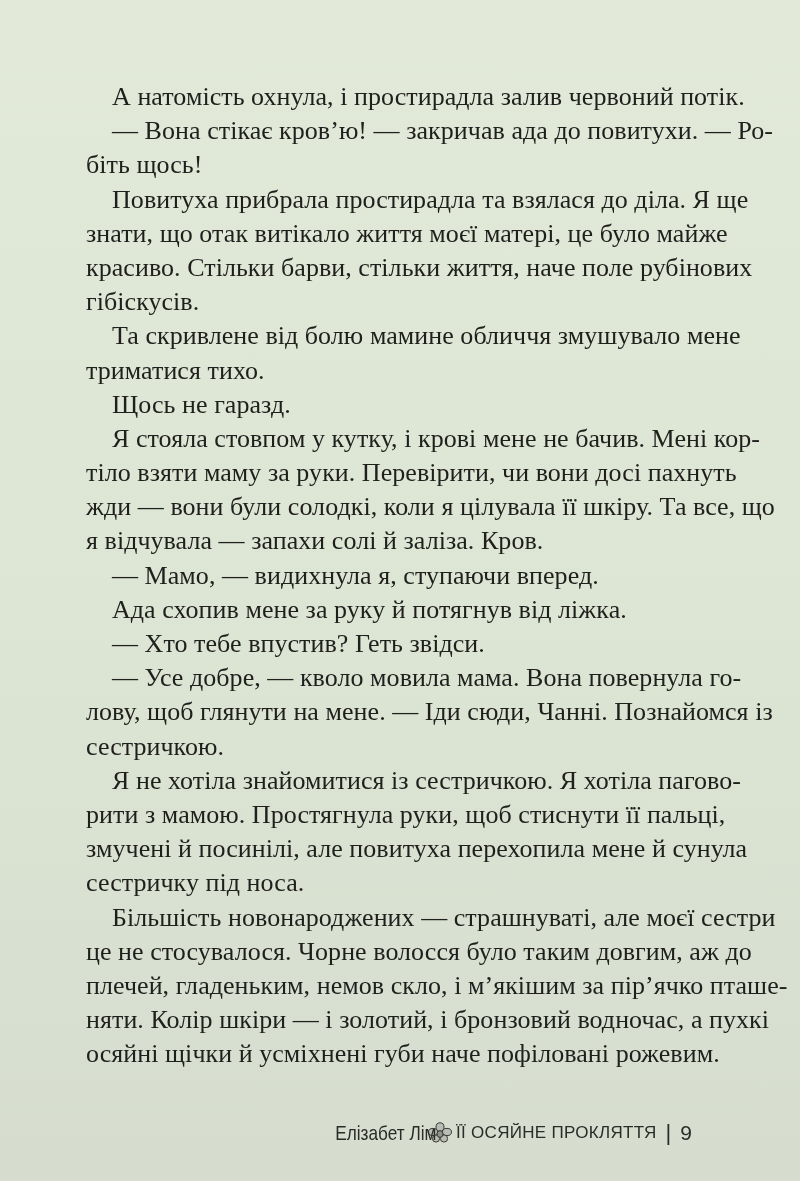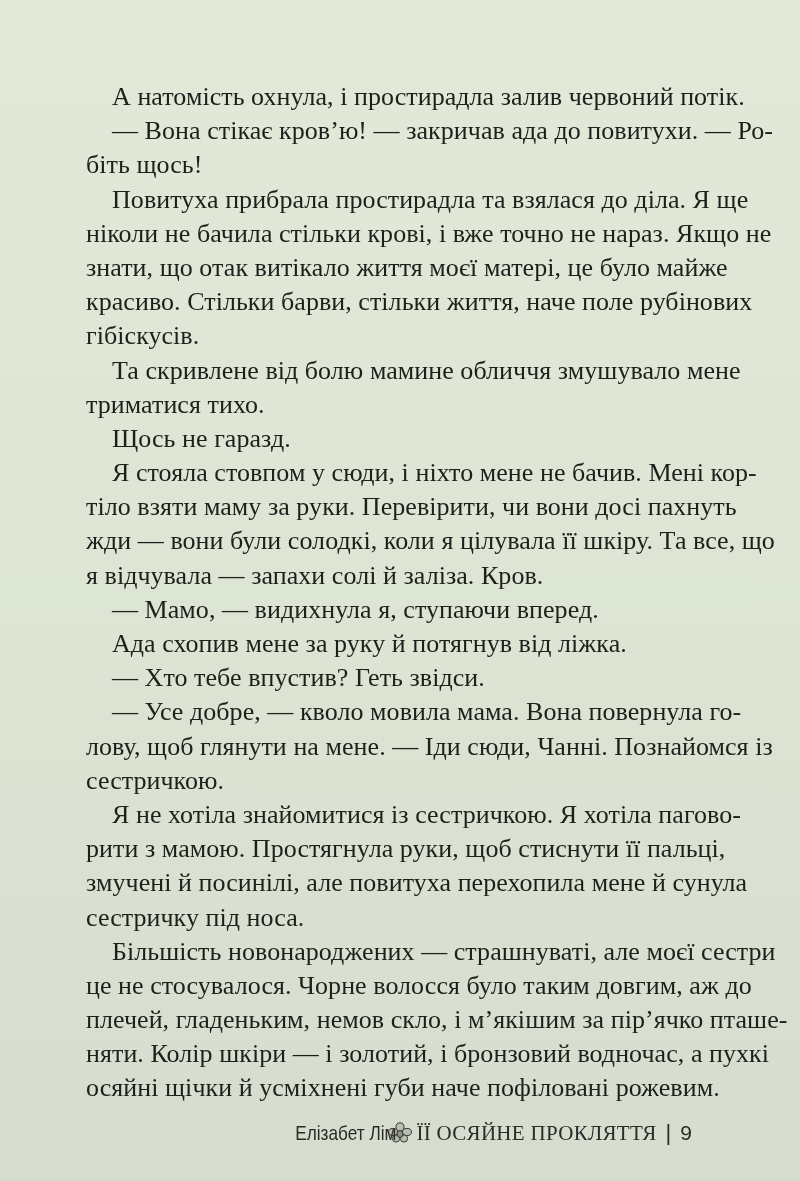--- a/index.html
+++ b/index.html
@@ -57,22 +57,22 @@
       transform-origin: right center;
       margin-right: -14px;
     }
     .footer-icon {
       width: 24px;
       height: 22px;
       margin: 0 4px 0 6px;
       display: inline-block;
     }
     .footer-title {
-      font-family: Liberation Serif, serif;
-      font-size: 21px;
+      font-family: Liberation Sans, sans-serif;
+      font-size: 17px;
       letter-spacing: 0.3px;
     }
     .footer-sep {
       font-family: "Liberation Sans", "DejaVu Sans", sans-serif;
       font-size: 22px;
       margin: 0 9px;
       font-weight: 300;
     }
     .footer-page {
       font-family: "Liberation Sans", "DejaVu Sans", sans-serif;
@@ -80,28 +80,27 @@
     }
   </style>
 </head>
 <body>
 
 <div class="page-body" id="page-body">
     <span class="line indent last">А натомість охнула, і простирадла залив червоний потік.</span>
     <span class="line indent">— Вона стікає кров’ю! — закричав ада до повитухи. — Ро-</span>
     <span class="line last">біть щось!</span>
     <span class="line indent">Повитуха прибрала простирадла та взялася до діла. Я ще</span>
-    <span class="line">ніколи не бачила стільки крові, і вже точно не нараз. Якщо не</span>
     <span class="line">знати, що отак витікало життя моєї матері, це було майже</span>
     <span class="line">красиво. Стільки барви, стільки життя, наче поле рубінових</span>
     <span class="line last">гібіскусів.</span>
     <span class="line indent">Та скривлене від болю мамине обличчя змушувало мене</span>
     <span class="line last">триматися тихо.</span>
     <span class="line indent last">Щось не гаразд.</span>
-    <span class="line indent">Я стояла стовпом у сюди, і ніхто мене не бачив. Мені кор-</span>
+    <span class="line indent">Я стояла стовпом у кутку, і крові мене не бачив. Мені кор-</span>
     <span class="line">тіло взяти маму за руки. Перевірити, чи вони досі пахнуть</span>
     <span class="line">жди — вони були солодкі, коли я цілувала її шкіру. Та все, що</span>
     <span class="line last">я відчувала — запахи солі й заліза. Кров.</span>
     <span class="line indent last">— Мамо, — видихнула я, ступаючи вперед.</span>
     <span class="line indent last">Ада схопив мене за руку й потягнув від ліжка.</span>
     <span class="line indent last">— Хто тебе впустив? Геть звідси.</span>
     <span class="line indent">— Усе добре, — кволо мовила мама. Вона повернула го-</span>
     <span class="line">лову, щоб глянути на мене. — Іди сюди, Чанні. Познайомся із</span>
     <span class="line last">сестричкою.</span>
     <span class="line indent">Я не хотіла знайомитися із сестричкою. Я хотіла пагово-</span>

